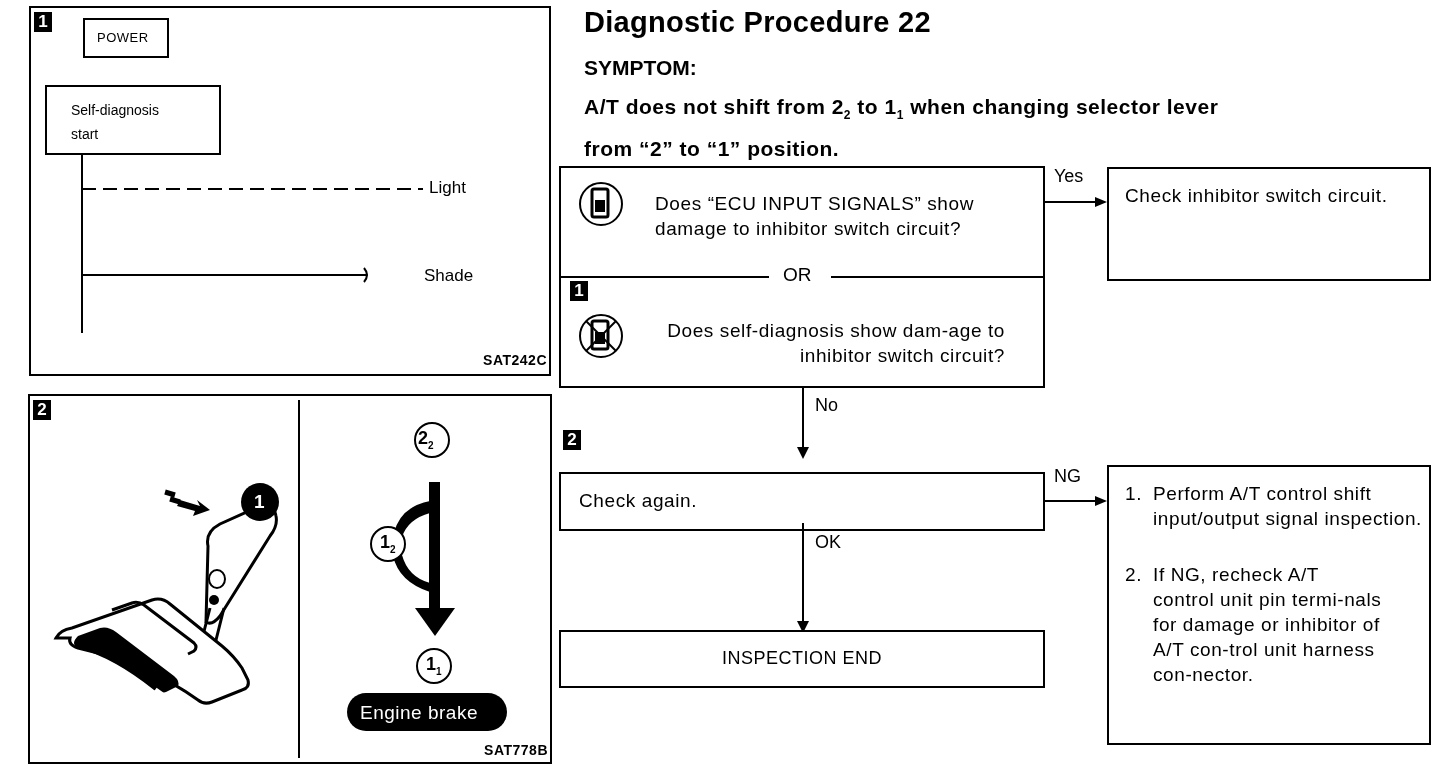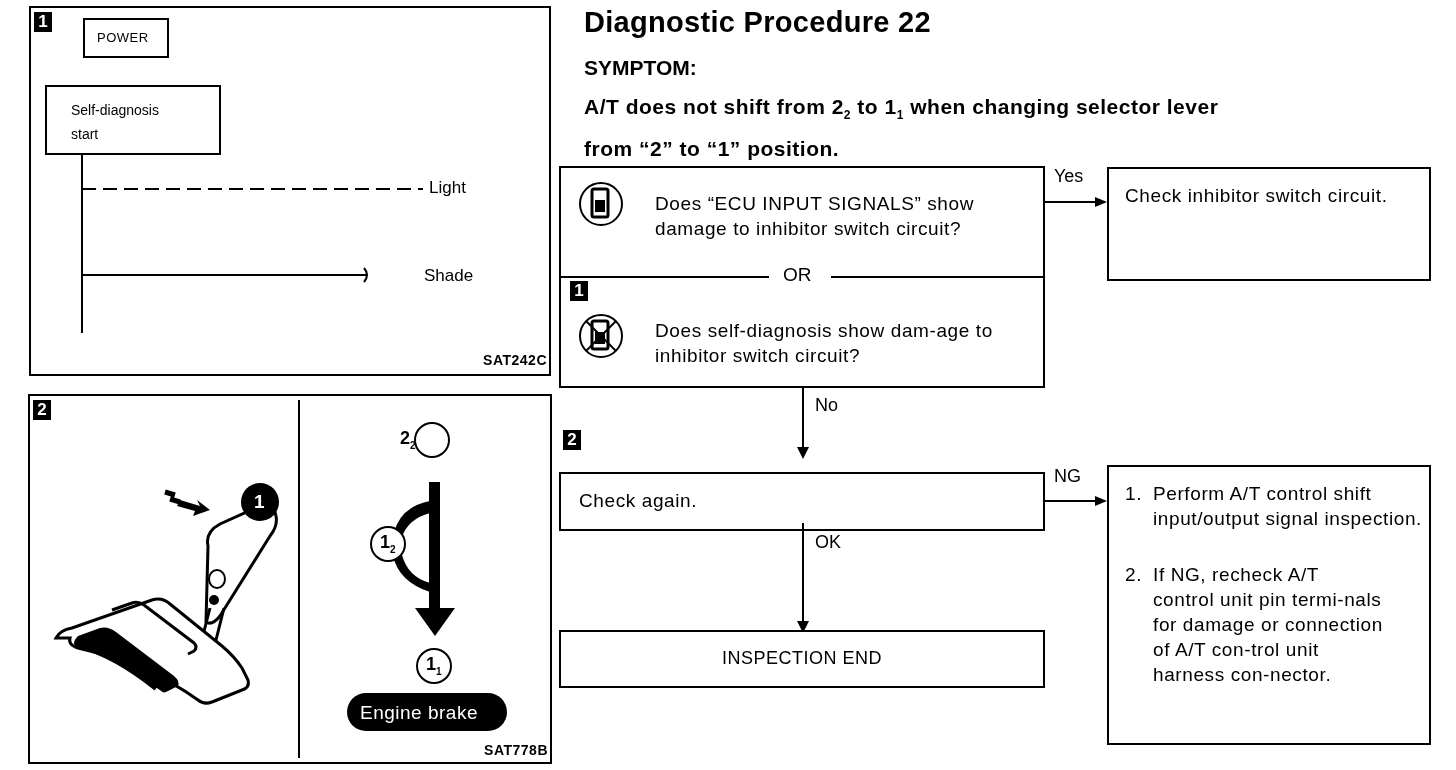--- a/index.html
+++ b/index.html
@@ -69,21 +69,21 @@
   <svg class="abs" style="left:270px;top:0;" width="252" height="366">
     <rect x="129" y="86" width="11" height="130" fill="#000"></rect>
     <polygon points="115,212 155,212 135,240" fill="#000"></polygon>
     <path d="M130,105 q-30,6 -36,32 l8,4 q6,-18 28,-24 z" fill="#000"></path>
     <path d="M93,160 q6,26 37,36 l0,-9 q-22,-6 -28,-28 z" fill="#000"></path>
     <circle cx="132" cy="44" r="17" fill="#fff" stroke="#000" stroke-width="2"></circle>
     <circle cx="88" cy="148" r="17" fill="#fff" stroke="#000" stroke-width="2"></circle>
     <circle cx="134" cy="270" r="17" fill="#fff" stroke="#000" stroke-width="2"></circle>
     <rect x="47" y="297" width="160" height="38" rx="19" ry="19" fill="#000"></rect>
   </svg>
-  <span style="position:absolute;left:370px;top:32px;font-weight:bold;font-size:18px;"><span>2</span><sub style="font-size:10px;">2</sub></span>
+  <span style="position:absolute;left:388px;top:32px;font-weight:bold;font-size:18px;"><span>2</span><sub style="font-size:10px;">2</sub></span>
   <span style="position:absolute;left:350px;top:136px;font-weight:bold;font-size:18px;"><span>1</span><sub style="font-size:10px;">2</sub></span>
   <span style="position:absolute;left:396px;top:258px;font-weight:bold;font-size:18px;"><span>1</span><sub style="font-size:10px;">1</sub></span>
   <span style="position:absolute;left:330px;top:306px;color:#fff;font-size:19px;letter-spacing:0.5px;">Engine brake</span>
   <span class="code" style="right:2px;bottom:4px;">SAT778B</span>
 </div>
 
 <h1 style="position:absolute;left:584px;top:6px;font-size:29px;font-weight:bold;letter-spacing:0.3px;">Diagnostic Procedure 22</h1>
 <div style="position:absolute;left:584px;top:56px;font-size:21px;font-weight:bold;">SYMPTOM:</div>
 <div style="position:absolute;left:584px;top:90px;font-size:21px;font-weight:bold;line-height:33px;white-space:nowrap;letter-spacing:0.5px;">
   <div><span>A/T does not shift from 2</span><sub style="font-size:12px;">2</sub><span> to 1</span><sub style="font-size:12px;">1</sub><span> when changing selector lever</span></div>
@@ -103,21 +103,21 @@
   <div class="hline" style="left:270px;top:108px;width:214px;"></div>
   <div class="badge" style="left:9px;top:113px;">1</div>
 
   <svg class="abs" style="left:17px;top:145px;" width="46" height="46">
     <circle cx="23" cy="23" r="21" fill="#fff" stroke="#000" stroke-width="2"></circle>
     <rect x="14" y="8" width="16" height="28" rx="2" fill="#fff" stroke="#000" stroke-width="3"></rect>
     <rect x="17" y="19" width="10" height="12" fill="#000"></rect>
     <line x1="8" y1="8" x2="38" y2="38" stroke="#000" stroke-width="2"></line>
     <line x1="38" y1="8" x2="8" y2="38" stroke="#000" stroke-width="2"></line>
   </svg>
-  <div class="t18" style="position:absolute;left:94px;top:150px;width:350px;">Does self-diagnosis show dam-age to inhibitor switch circuit?</div>
+  <div class="t18" style="position:absolute;left:94px;top:150px;width:350px;text-align:right;">Does self-diagnosis show dam-age to inhibitor switch circuit?</div>
 </div>
 
 <span class="label" style="left:1054px;top:166px;">Yes</span>
 <div class="hline" style="left:1045px;top:201px;width:52px;"></div>
 <div class="arrow-r" style="left:1095px;top:197px;"></div>
 <div class="box" style="left:1107px;top:167px;width:324px;height:114px;">
   <div class="t18" style="position:absolute;left:16px;top:14px;width:290px;">Check inhibitor switch circuit.</div>
 </div>
 
 <div class="vline" style="left:802px;top:388px;height:60px;"></div>
@@ -132,21 +132,21 @@
 <span class="label" style="left:1054px;top:466px;">NG</span>
 <div class="hline" style="left:1045px;top:500px;width:52px;"></div>
 <div class="arrow-r" style="left:1095px;top:496px;"></div>
 <div class="box" style="left:1107px;top:465px;width:324px;height:280px;">
   <div class="t18" style="position:absolute;left:16px;top:14px;width:300px;display:flex;">
     <span style="width:28px;flex:none;">1.</span>
     <span>Perform A/T control shift input/output signal inspection.</span>
   </div>
   <div class="t18" style="position:absolute;left:16px;top:95px;width:300px;display:flex;">
     <span style="width:28px;flex:none;">2.</span>
-    <span style="width:230px;">If NG, recheck A/T control unit pin termi-nals for damage or connection of A/T con-trol unit harness con-nector.</span>
+    <span style="width:230px;">If NG, recheck A/T control unit pin termi-nals for damage or inhibitor of A/T con-trol unit harness con-nector.</span>
   </div>
 </div>
 
 <div class="vline" style="left:802px;top:523px;height:100px;"></div>
 <div class="arrow-d" style="left:797px;top:621px;"></div>
 <span class="label" style="left:815px;top:532px;">OK</span>
 
 <div class="box" style="left:559px;top:630px;width:486px;height:58px;">
   <div style="position:absolute;left:0;right:0;top:16px;text-align:center;font-size:18px;font-weight:normal;letter-spacing:0.5px;">INSPECTION END</div>
 </div>

